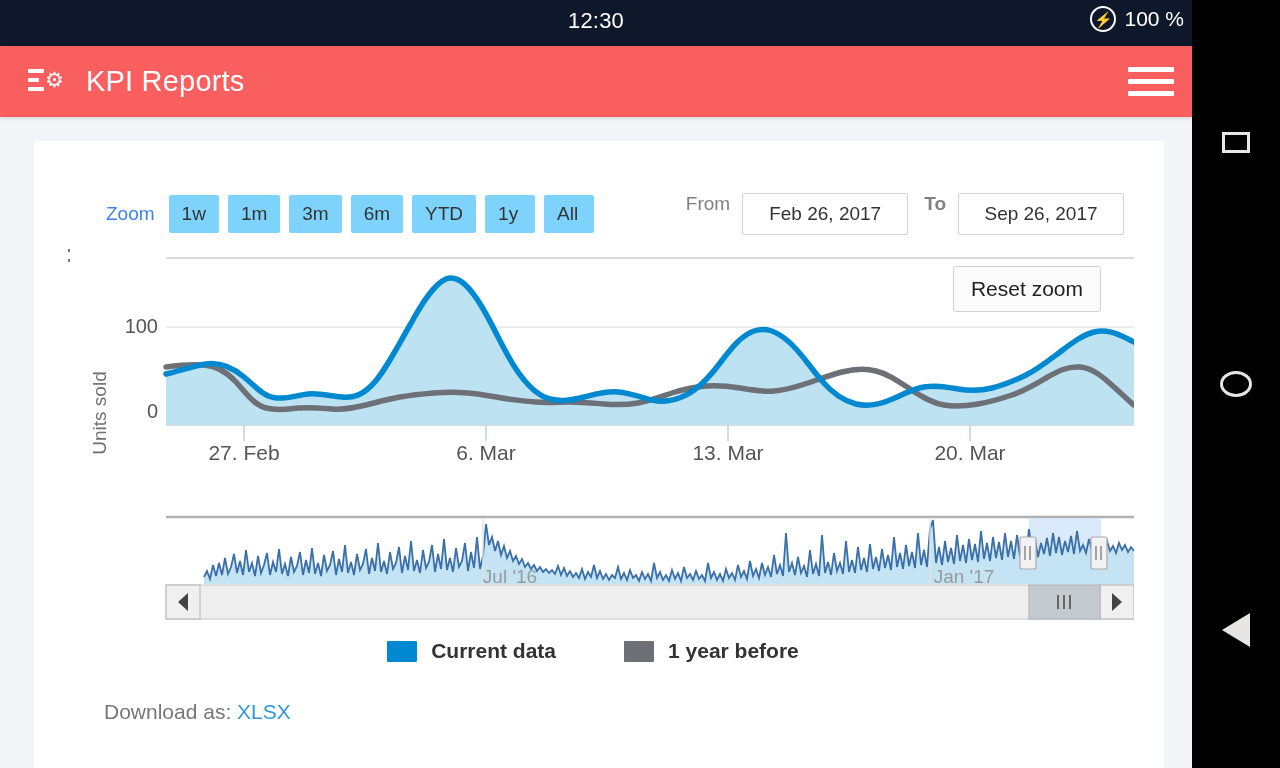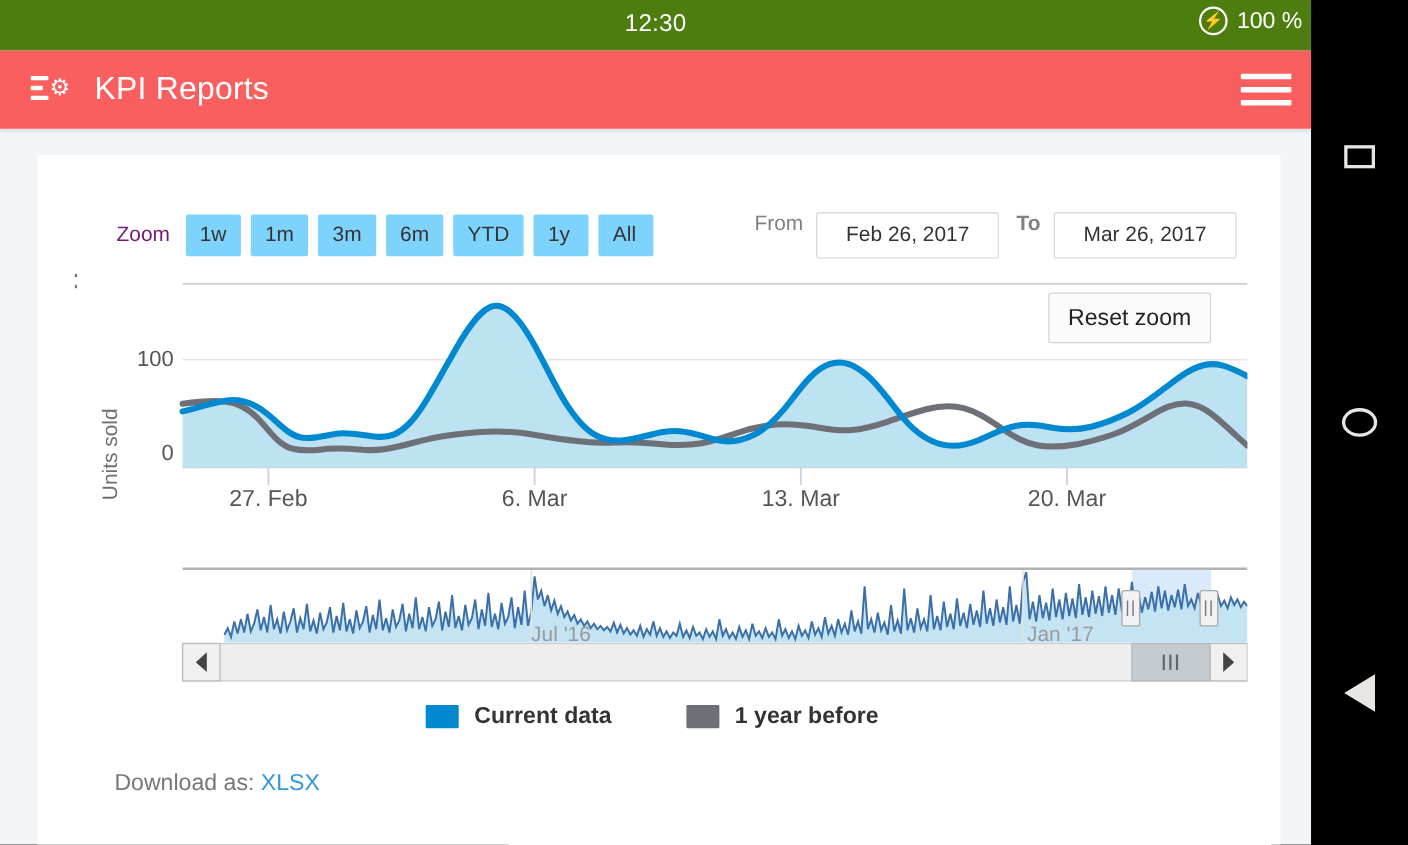--- a/index.html
+++ b/index.html
@@ -17,21 +17,21 @@
   .viewport {
     position: absolute; left: 0; top: 0;
     width: 1192px; height: 768px;
     background: #f2f5f8;
     overflow: hidden;
   }
   
   .statusbar {
     position: relative;
     height: 46px;
-    background: #4d7c0f;
+    background: #0f172a;
     color: #ffffff;
     padding-left: 44px;
   }
   .statusbar .clock {
     position: absolute; left: 0; right: 0; top: 8px;
     text-align: center;
     font-size: 22px;
     letter-spacing: .2px;
   }
   .statusbar .battery {
@@ -111,21 +111,21 @@
   }
 
   
   .rangebar {
     display: flex;
     align-items: center;
     padding: 30px 0 0 52px;
     font-size: 19px;
     color: #666;
   }
-  .range-label { color: #701a75; margin-right: 14px; font-size: 19px; }
+  .range-label { color: #3b82f6; margin-right: 14px; font-size: 19px; }
   .range-btn {
     background: #7dd3fc;
     border: none;
     color: #333;
     font-size: 19px;
     font-family: "Liberation Sans", sans-serif;
     padding: 8px 13px;
     margin-right: 9px;
     border-radius: 2px;
     cursor: pointer;
@@ -261,21 +261,21 @@
           <button class="range-btn">3m</button>
           <button class="range-btn">6m</button>
           <button class="range-btn">YTD</button>
           <button class="range-btn">1y</button>
           <button class="range-btn">All</button>
           <span class="range-spacer"></span>
           <div class="range-inputs">
             <span class="io-label">From</span>
             <span class="io-box">Feb 26, 2017</span>
             <span class="io-label to">To</span>
-            <span class="io-box">Mar 26, 2017</span>
+            <span class="io-box">Sep 26, 2017</span>
           </div>
         </div>
 
         <div class="chartwrap">
 
           <div class="ctx-menu">
               <i></i>
               <i></i>
             </div>
 

